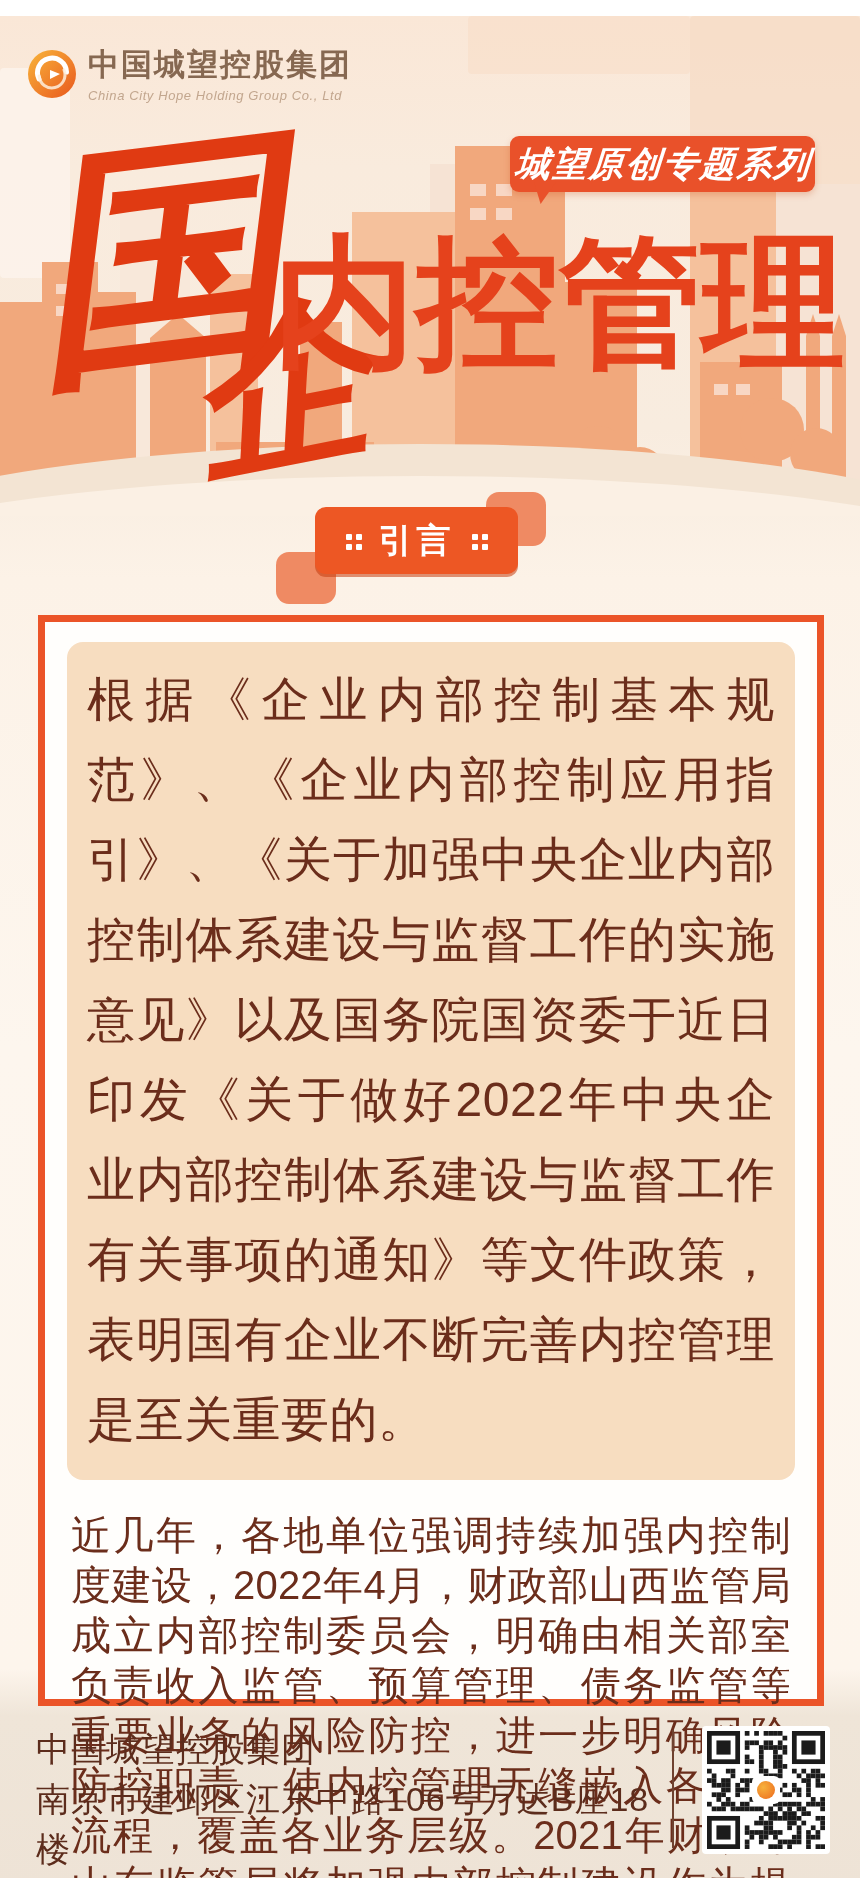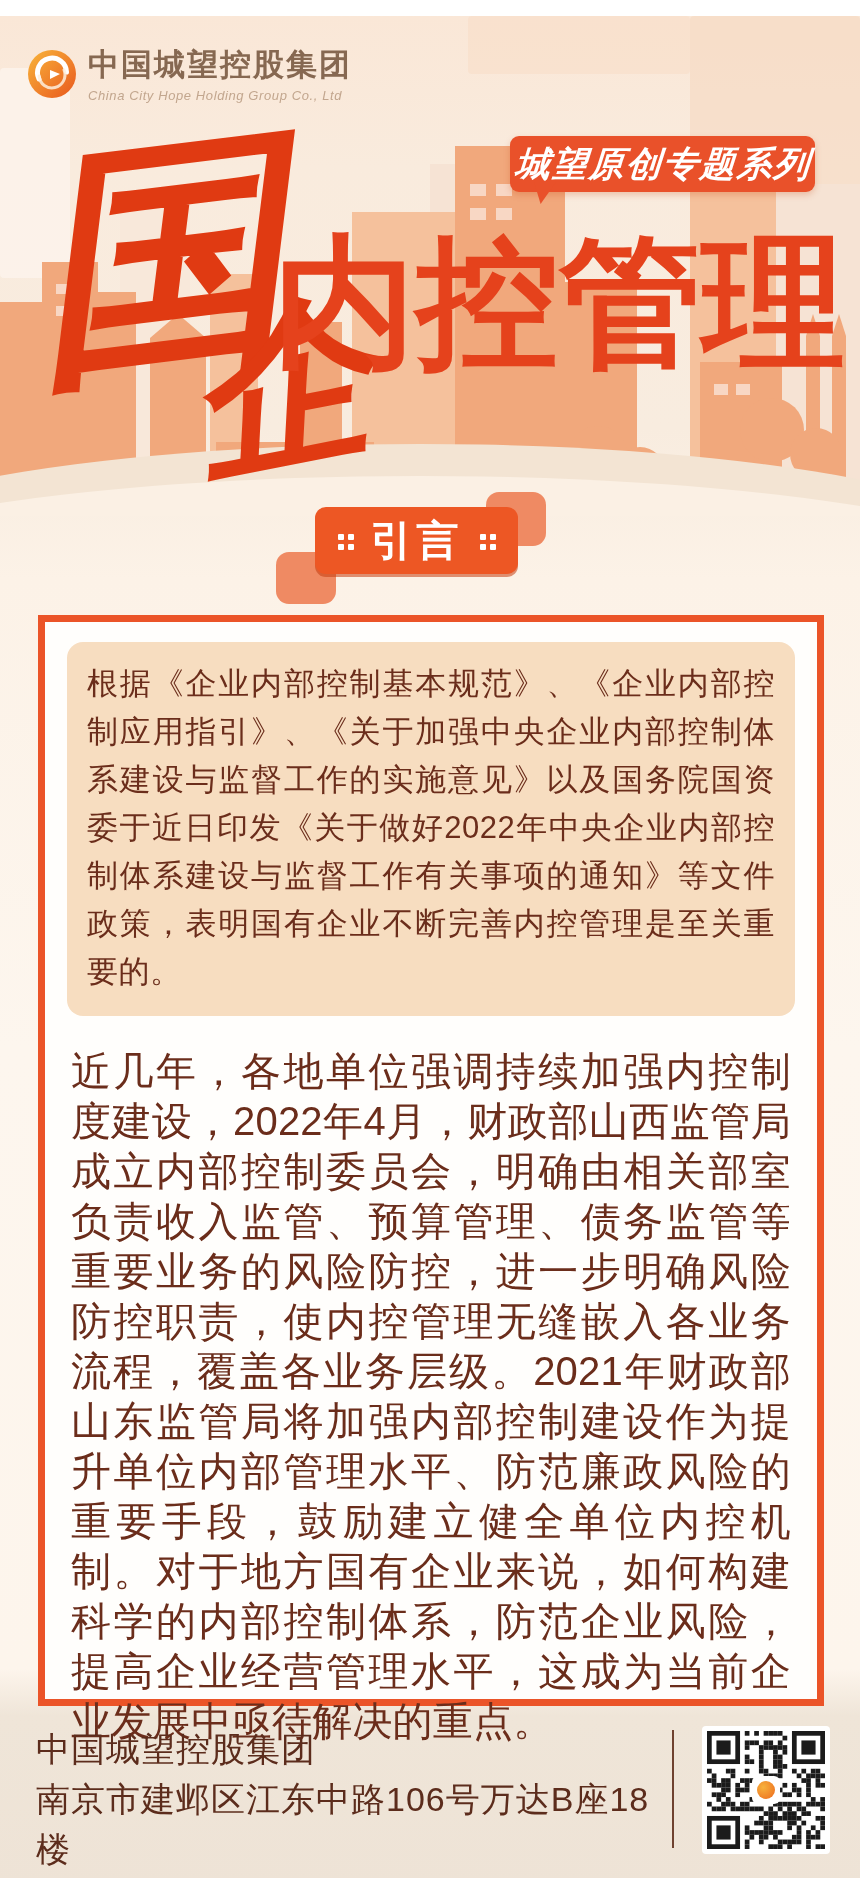--- a/index.html
+++ b/index.html
@@ -46,35 +46,35 @@
 
   
   .deco-sq{position:absolute;background:#ef8a63;border-radius:13px;}
   .sq1{left:486px;top:476px;width:60px;height:54px;}
   .sq2{left:276px;top:536px;width:60px;height:52px;}
   .pill{
     position:absolute;left:315px;top:491px;width:203px;height:67px;z-index:2;
     background:#ed5724;border-radius:11px;display:flex;align-items:center;justify-content:center;gap:16px;
     box-shadow:0 3px 0 rgba(196,60,14,.55);
   }
-  .pill span{color:#fff;font-size:42px;font-weight:900;letter-spacing:4px;}
+  .pill span{color:#fff;font-size:34px;font-weight:900;letter-spacing:4px;}
   .dots{position:relative;width:18px;height:18px;display:inline-block;}
   .dots::before{content:"";position:absolute;left:1px;top:2px;width:6px;height:6px;background:#fff;border-radius:1px;
     box-shadow:10px 0 0 #fff,0 10px 0 #fff,10px 10px 0 #fff;}
 
   
   .content-box{
     position:absolute;left:38px;top:599px;width:786px;height:1091px;
     background:#fffefc;border:7px solid var(--border,#eb5428);
   }
   .intro-box{
     margin:20px 22px 0 22px;background:var(--peach,#f7ddc0);border-radius:16px;
     padding:18px 20px 20px 20px;
   }
-  .intro-box p{margin:0;font-size:31px;line-height:48px;color:var(--ink,#6b2d1b);
+  .intro-box p{margin:0;font-size:48px;line-height:80px;color:var(--ink,#6b2d1b);
     text-align:justify;letter-spacing:.5px;}
   .body-text{
     margin:30px 26px 0 26px;font-size:40px;line-height:50px;color:var(--ink,#6b2d1b);
     text-align:justify;letter-spacing:.2px;
   }
 
   
   .footer{position:absolute;left:36px;top:1708px;width:794px;display:flex;align-items:flex-start;}
   .f-left{flex:1 1 auto;color:#5c2c1c;}
   .f-line{font-size:34px;line-height:50px;letter-spacing:1px;}

